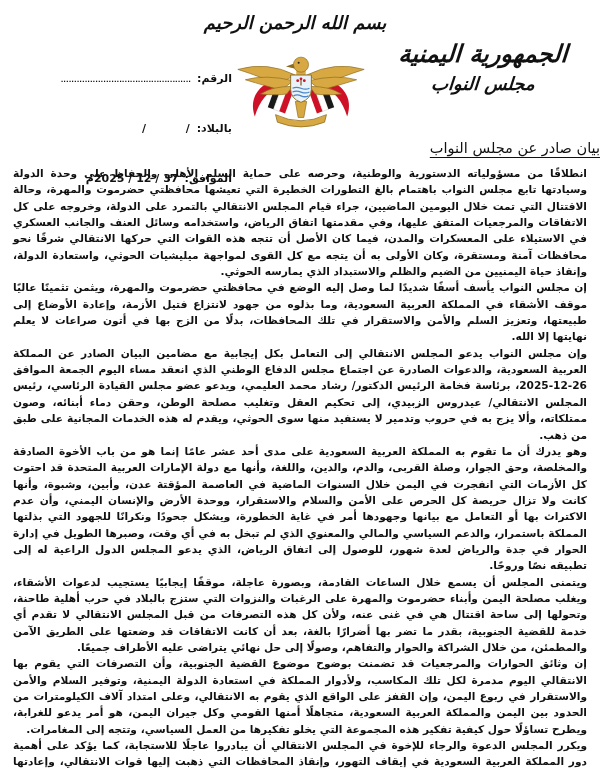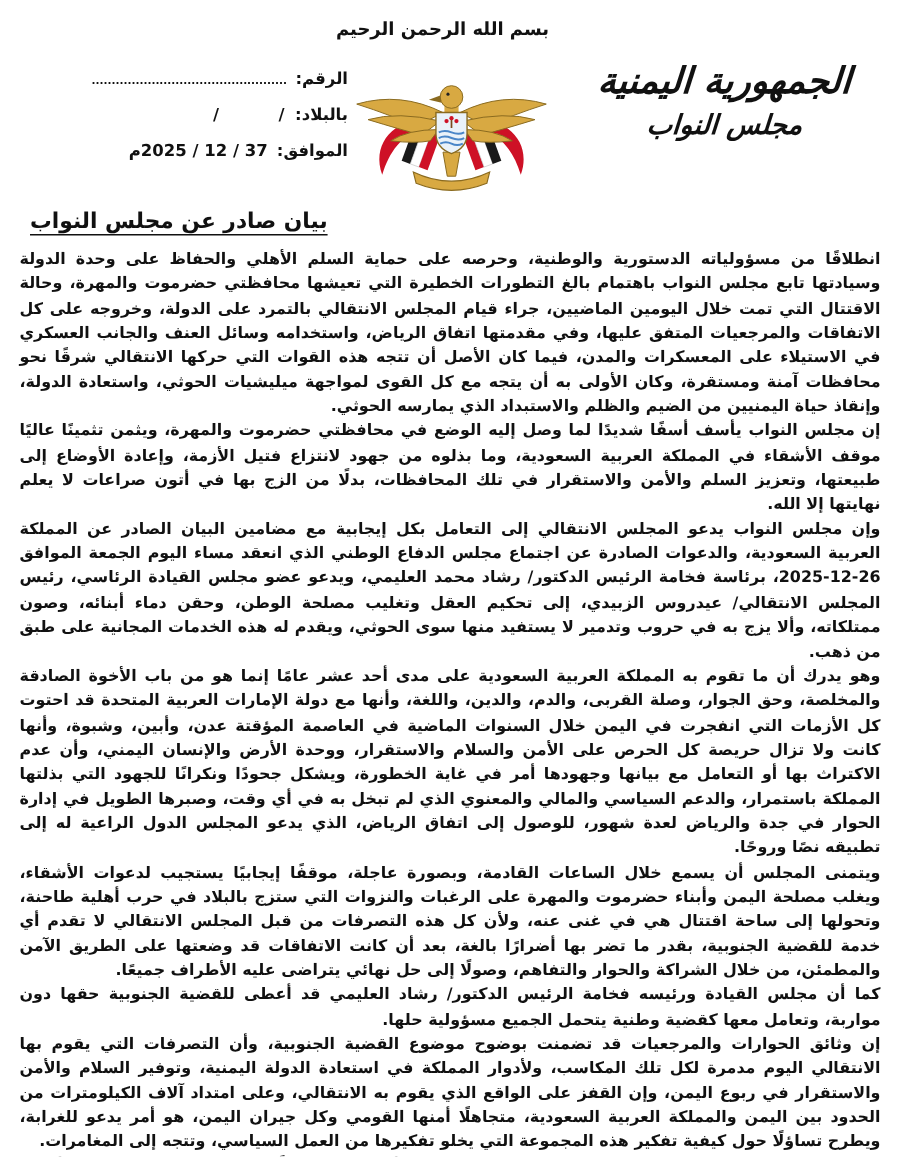--- a/index.html
+++ b/index.html
@@ -2,34 +2,34 @@
 <html lang="ar" dir="rtl"><head>
 <meta charset="utf-8">
 <style>
   html,body{margin:0;padding:0;background:#ffffff;}
   body{font-family:"DejaVu Sans",sans-serif;color:#111;}
   .page{position:relative;width:600px;height:771px;background:#fff;overflow:hidden;margin:0 auto;}
 
   
   .letterhead{position:relative;height:132px;}
   .bismillah{position:absolute;top:12px;left:0;right:10px;text-align:center;
-    font-size:12px;font-weight:bold;letter-spacing:1px;}
+    font-size:18px;font-weight:bold;font-style:italic;letter-spacing:1px;}
   .emblem{position:absolute;top:38px;left:235px;width:132px;height:92px;}
   .brand{position:absolute;top:40px;right:8px;width:218px;text-align:center;direction:rtl;}
   .brand .republic{font-size:24px;font-weight:bold;font-style:italic;transform:skewX(-4deg);line-height:1.2;}
   .brand .council{font-size:18px;font-weight:bold;font-style:italic;transform:skewX(-4deg);margin-top:4px;}
   .ref-fields{position:absolute;top:46px;left:14px;width:218px;direction:rtl;font-size:11px;font-weight:bold;}
   .ref-row{display:flex;align-items:baseline;margin-bottom:11px;}
-  .ref-row .lbl{white-space:nowrap;margin-left:6px;}
+  .ref-row .lbl{white-space:nowrap;margin-left:6px;margin-top:26px;}
   .ref-row .val{white-space:nowrap;letter-spacing:1px;}
   .ref-row .dots{font-size:7px;letter-spacing:0;overflow:hidden;max-width:130px;display:inline-block;vertical-align:baseline;}
 
   
-  .doc-title{text-align:left;font-size:14.5px;font-weight:bold;
-    text-decoration:underline;text-underline-offset:4px;margin:8px 0 9px 0;padding-left:20px;}
+  .doc-title{text-align:right;font-size:14.5px;font-weight:normal;
+    text-decoration:underline;text-underline-offset:4px;margin:8px 0 9px 0;}
 
   
   .body-text{padding:0 13px;direction:rtl;text-align:justify;
     font-size:10.6px;font-weight:bold;line-height:16.35px;}
   .body-text p{margin:0;}
 </style>
 </head>
 <body>
 
 <div class="page">
@@ -113,18 +113,17 @@
   </div>
 
   <div class="doc-title">بيان صادر عن مجلس النواب</div>
 
   <div class="body-text">
     <p>انطلاقًا من مسؤولياته الدستورية والوطنية، وحرصه على حماية السلم الأهلي والحفاظ على وحدة الدولة وسيادتها تابع مجلس النواب باهتمام بالغ التطورات الخطيرة التي تعيشها محافظتي حضرموت والمهرة، وحالة الاقتتال التي تمت خلال اليومين الماضيين، جراء قيام المجلس الانتقالي بالتمرد على الدولة، وخروجه على كل الاتفاقات والمرجعيات المتفق عليها، وفي مقدمتها اتفاق الرياض، واستخدامه وسائل العنف والجانب العسكري في الاستيلاء على المعسكرات والمدن، فيما كان الأصل أن تتجه هذه القوات التي حركها الانتقالي شرقًا نحو محافظات آمنة ومستقرة، وكان الأولى به أن يتجه مع كل القوى لمواجهة ميليشيات الحوثي، واستعادة الدولة، وإنقاذ حياة اليمنيين من الضيم والظلم والاستبداد الذي يمارسه الحوثي.</p>
     <p>إن مجلس النواب يأسف أسفًا شديدًا لما وصل إليه الوضع في محافظتي حضرموت والمهرة، ويثمن تثمينًا عاليًا موقف الأشقاء في المملكة العربية السعودية، وما بذلوه من جهود لانتزاع فتيل الأزمة، وإعادة الأوضاع إلى طبيعتها، وتعزيز السلم والأمن والاستقرار في تلك المحافظات، بدلًا من الزج بها في أتون صراعات لا يعلم نهايتها إلا الله.</p>
     <p>وإن مجلس النواب يدعو المجلس الانتقالي إلى التعامل بكل إيجابية مع مضامين البيان الصادر عن المملكة العربية السعودية، والدعوات الصادرة عن اجتماع مجلس الدفاع الوطني الذي انعقد مساء اليوم الجمعة الموافق 26-12-2025، برئاسة فخامة الرئيس الدكتور/ رشاد محمد العليمي، ويدعو عضو مجلس القيادة الرئاسي، رئيس المجلس الانتقالي/ عيدروس الزبيدي، إلى تحكيم العقل وتغليب مصلحة الوطن، وحقن دماء أبنائه، وصون ممتلكاته، وألا يزج به في حروب وتدمير لا يستفيد منها سوى الحوثي، ويقدم له هذه الخدمات المجانية على طبق من ذهب.</p>
     <p>وهو يدرك أن ما تقوم به المملكة العربية السعودية على مدى أحد عشر عامًا إنما هو من باب الأخوة الصادقة والمخلصة، وحق الجوار، وصلة القربى، والدم، والدين، واللغة، وأنها مع دولة الإمارات العربية المتحدة قد احتوت كل الأزمات التي انفجرت في اليمن خلال السنوات الماضية في العاصمة المؤقتة عدن، وأبين، وشبوة، وأنها كانت ولا تزال حريصة كل الحرص على الأمن والسلام والاستقرار، ووحدة الأرض والإنسان اليمني، وأن عدم الاكتراث بها أو التعامل مع بيانها وجهودها أمر في غاية الخطورة، ويشكل جحودًا ونكرانًا للجهود التي بذلتها المملكة باستمرار، والدعم السياسي والمالي والمعنوي الذي لم تبخل به في أي وقت، وصبرها الطويل في إدارة الحوار في جدة والرياض لعدة شهور، للوصول إلى اتفاق الرياض، الذي يدعو المجلس الدول الراعية له إلى تطبيقه نصًا وروحًا.</p>
     <p>ويتمنى المجلس أن يسمع خلال الساعات القادمة، وبصورة عاجلة، موقفًا إيجابيًا يستجيب لدعوات الأشقاء، ويغلب مصلحة اليمن وأبناء حضرموت والمهرة على الرغبات والنزوات التي ستزج بالبلاد في حرب أهلية طاحنة، وتحولها إلى ساحة اقتتال هي في غنى عنه، ولأن كل هذه التصرفات من قبل المجلس الانتقالي لا تقدم أي خدمة للقضية الجنوبية، بقدر ما تضر بها أضرارًا بالغة، بعد أن كانت الاتفاقات قد وضعتها على الطريق الآمن والمطمئن، من خلال الشراكة والحوار والتفاهم، وصولًا إلى حل نهائي يتراضى عليه الأطراف جميعًا.</p>
-    <p>كما أن مجلس القيادة ورئيسه فخامة الرئيس الدكتور/ رشاد العليمي قد أعطى للقضية الجنوبية حقها دون مواربة، وتعامل معها كقضية وطنية يتحمل الجميع مسؤولية حلها.</p>
     <p>إن وثائق الحوارات والمرجعيات قد تضمنت بوضوح موضوع القضية الجنوبية، وأن التصرفات التي يقوم بها الانتقالي اليوم مدمرة لكل تلك المكاسب، ولأدوار المملكة في استعادة الدولة اليمنية، وتوفير السلام والأمن والاستقرار في ربوع اليمن، وإن القفز على الواقع الذي يقوم به الانتقالي، وعلى امتداد آلاف الكيلومترات من الحدود بين اليمن والمملكة العربية السعودية، متجاهلًا أمنها القومي وكل جيران اليمن، هو أمر يدعو للغرابة، ويطرح تساؤلًا حول كيفية تفكير هذه المجموعة التي يخلو تفكيرها من العمل السياسي، وتتجه إلى المغامرات.</p>
     <p>ويكرر المجلس الدعوة والرجاء للإخوة في المجلس الانتقالي أن يبادروا عاجلًا للاستجابة، كما يؤكد على أهمية دور المملكة العربية السعودية في إيقاف التهور، وإنقاذ المحافظات التي ذهبت إليها قوات الانتقالي، وإعادتها إلى أماكن تموضعها، وتنفيذ اتفاق الرياض، كونه الحل الأمثل والعلاج الناجع للأزمة القائمة.</p>
   </div>
 
 </div>
 
 </body></html>

